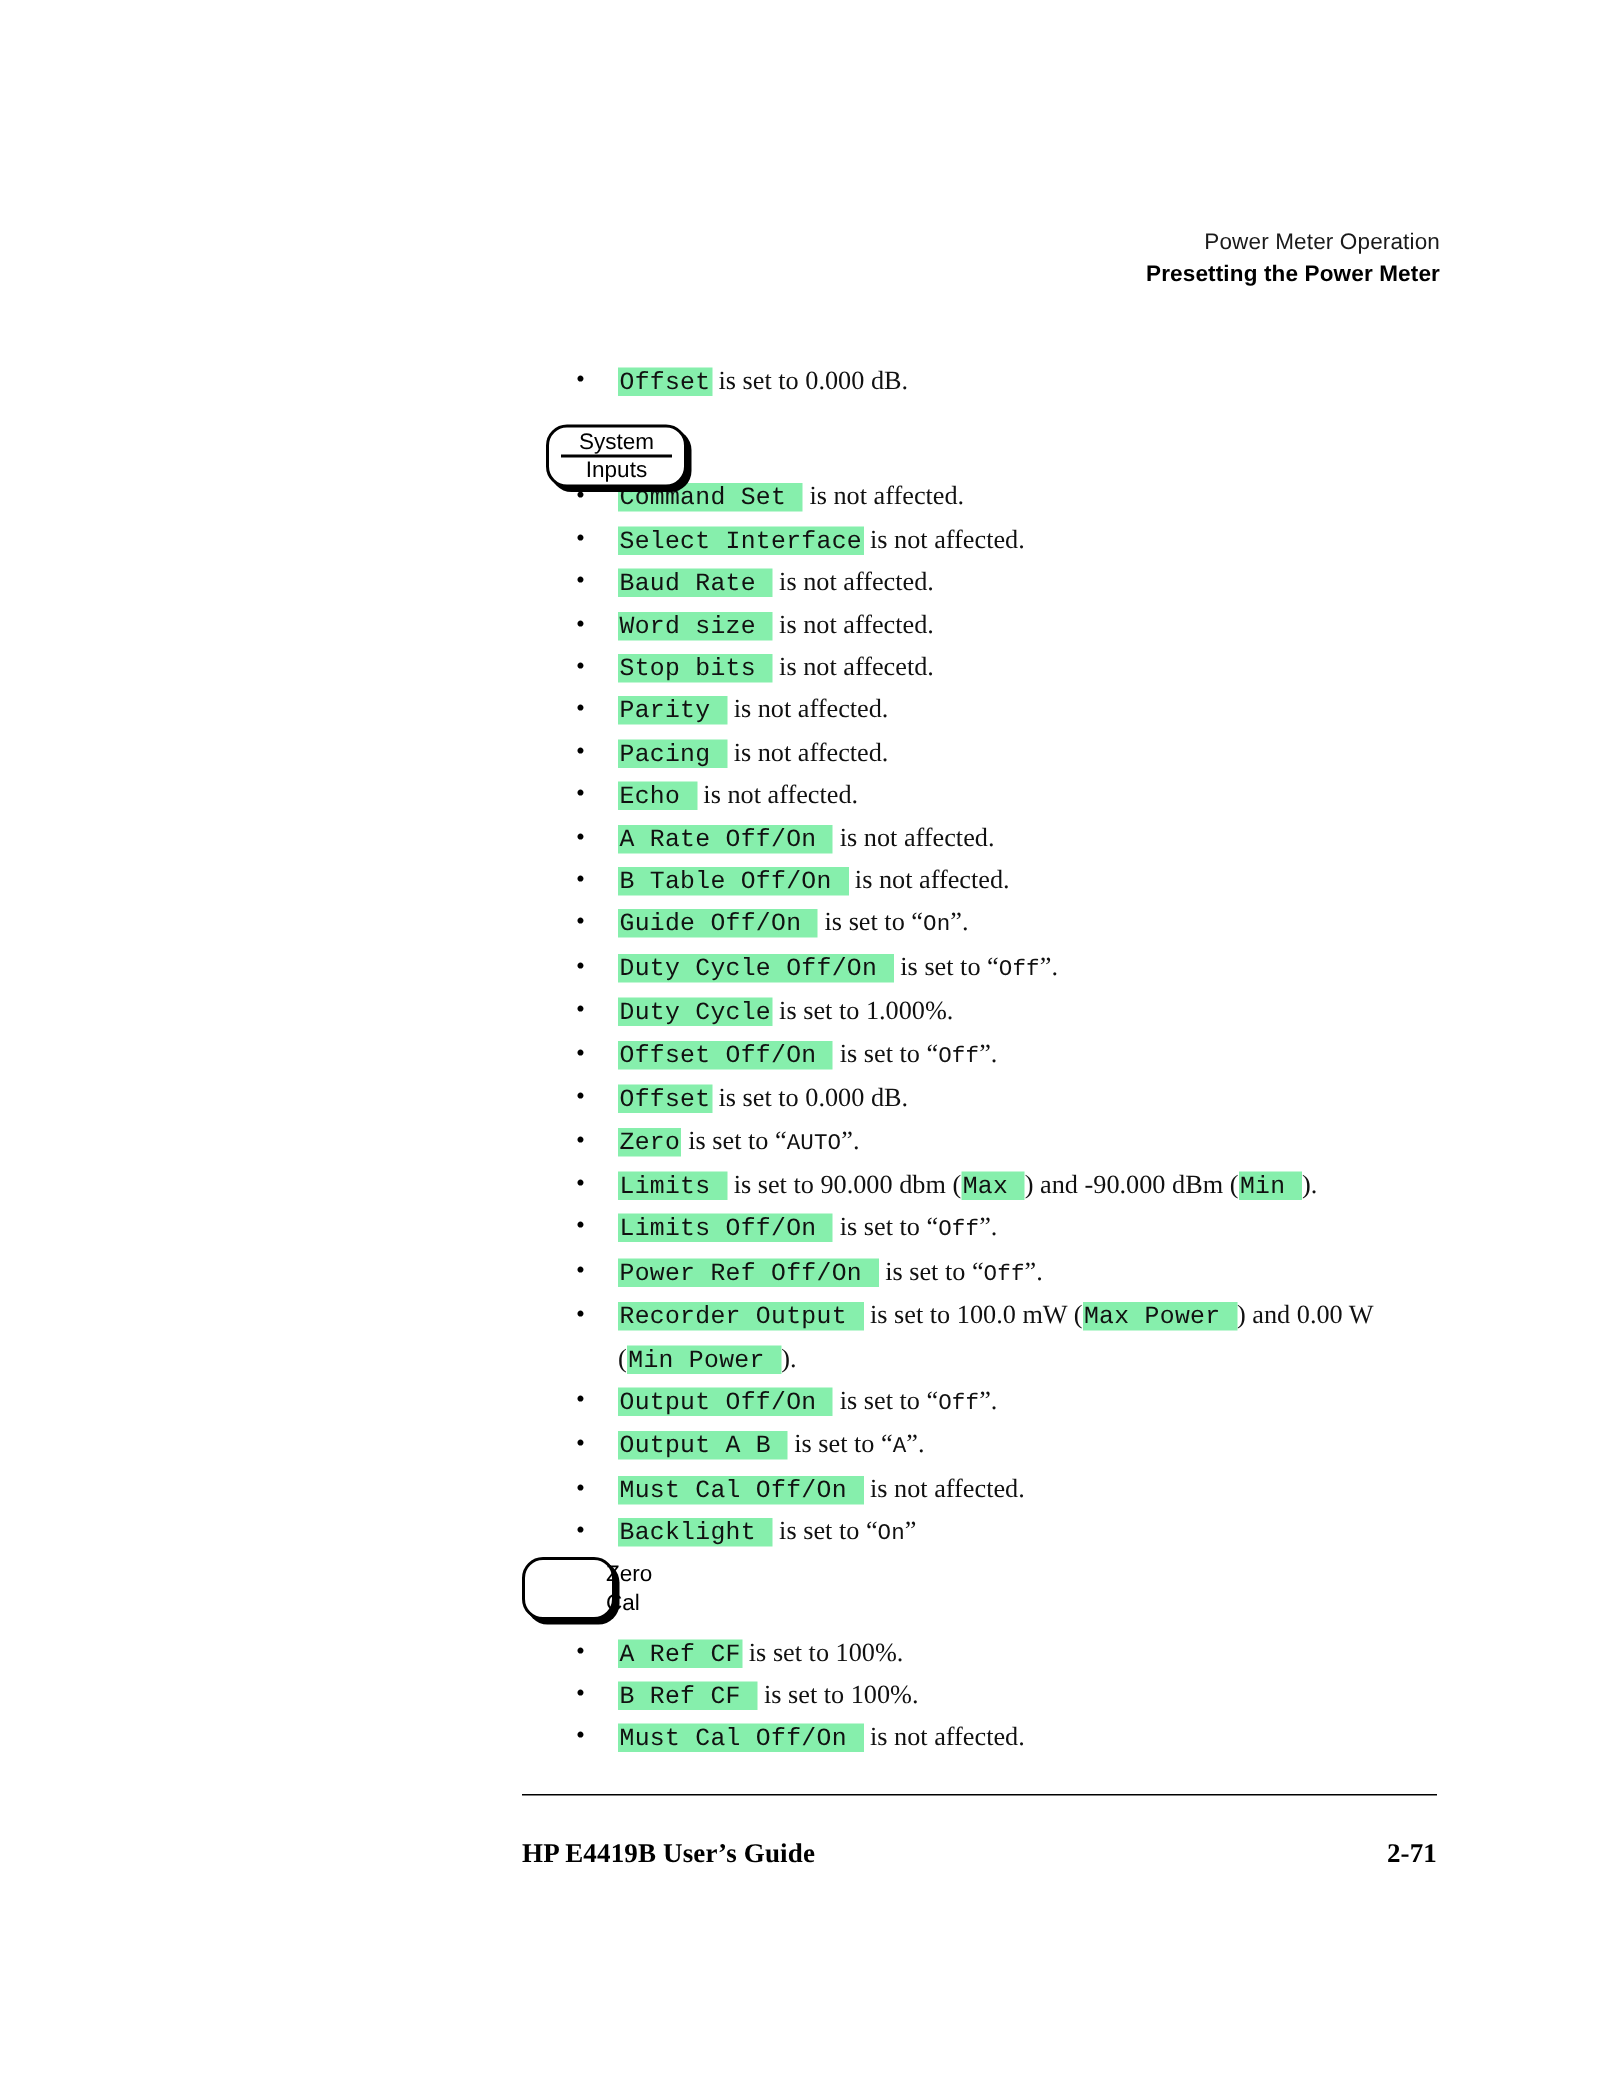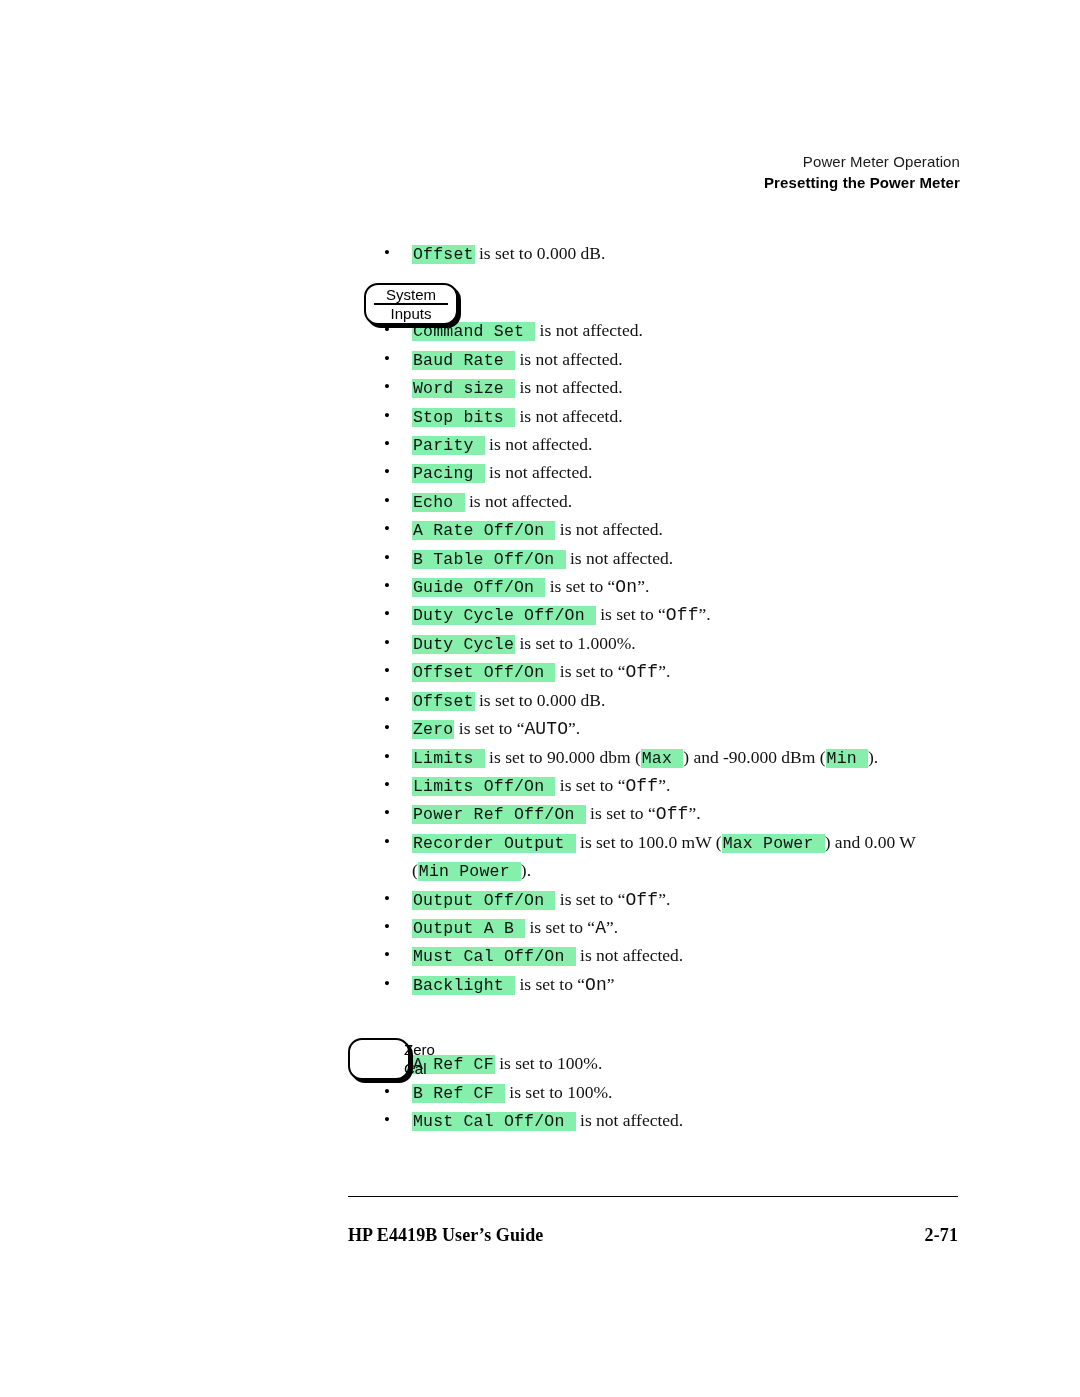--- a/index.html
+++ b/index.html
@@ -89,21 +89,21 @@
     background: #86efac;
     font-size: 16.5px;
     letter-spacing: 0.2px;
     padding: 0 1px;
     white-space: pre;
     text-align: center;
   }
   
   .mono {
     font-family: "Liberation Mono", monospace;
-    font-size: 18px;
+    font-size: 15px;
     letter-spacing: 0.1px;
     white-space: pre;
   }
   .plain {
     font-family: "Liberation Serif", serif;
   }
 
   
   .hwkey {
     position: absolute;
@@ -200,20 +200,21 @@
     <ul class="bullets">
       <li class="lead-bullet">
         <span class="hl">Offset</span><span class="plain"> is set to 0.000 dB.</span>
       </li>
     </ul>
 
     <div style="height:49px"></div>
 
     <ul class="bullets" id="system-inputs-list">
         <li><span class="hl">Command Set </span><span class="plain"> is not affected.</span></li>
+        <li><span class="hl">Select Interface</span><span class="plain"> is not affected.</span></li>
         <li><span class="hl">Baud Rate </span><span class="plain"> is not affected.</span></li>
         <li><span class="hl">Word size </span><span class="plain"> is not affected.</span></li>
         <li><span class="hl">Stop bits </span><span class="plain"> is not affecetd.</span></li>
         <li><span class="hl">Parity </span><span class="plain"> is not affected.</span></li>
         <li><span class="hl">Pacing </span><span class="plain"> is not affected.</span></li>
         <li><span class="hl">Echo </span><span class="plain"> is not affected.</span></li>
         <li><span class="hl">A Rate Off/On </span><span class="plain"> is not affected.</span></li>
         <li><span class="hl">B Table Off/On </span><span class="plain"> is not affected.</span></li>
         <li><span class="hl">Guide Off/On </span><span class="plain"> is set to “</span><span class="mono">On</span><span class="plain">”.</span></li>
         <li><span class="hl">Duty Cycle Off/On </span><span class="plain"> is set to “</span><span class="mono">Off</span><span class="plain">”.</span></li>

